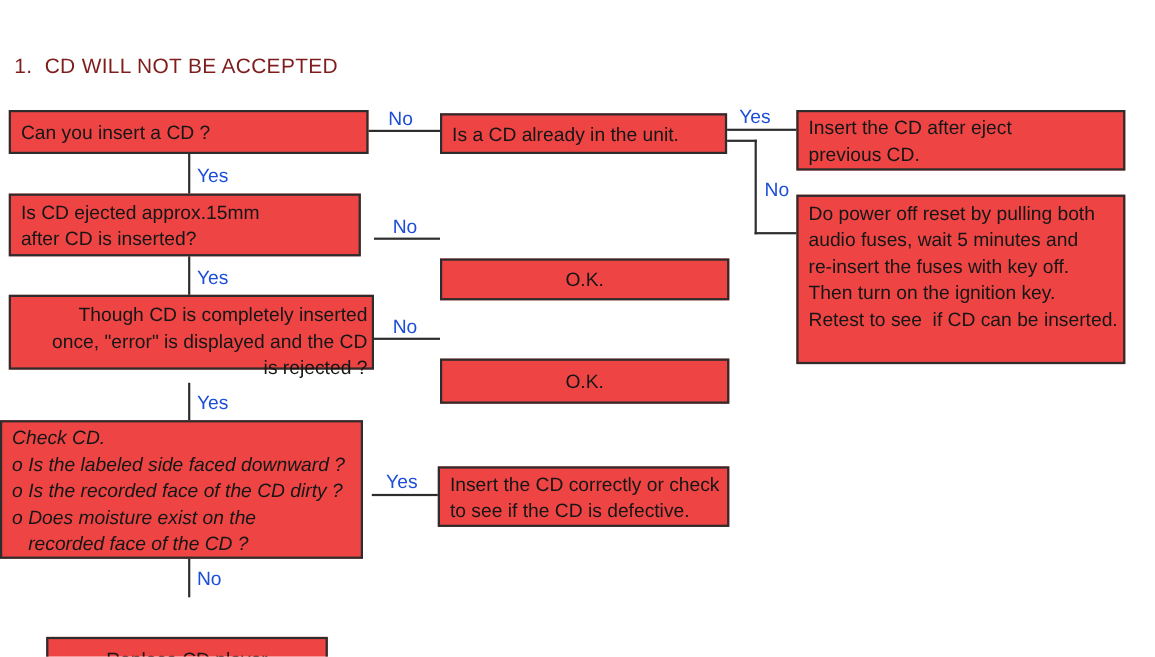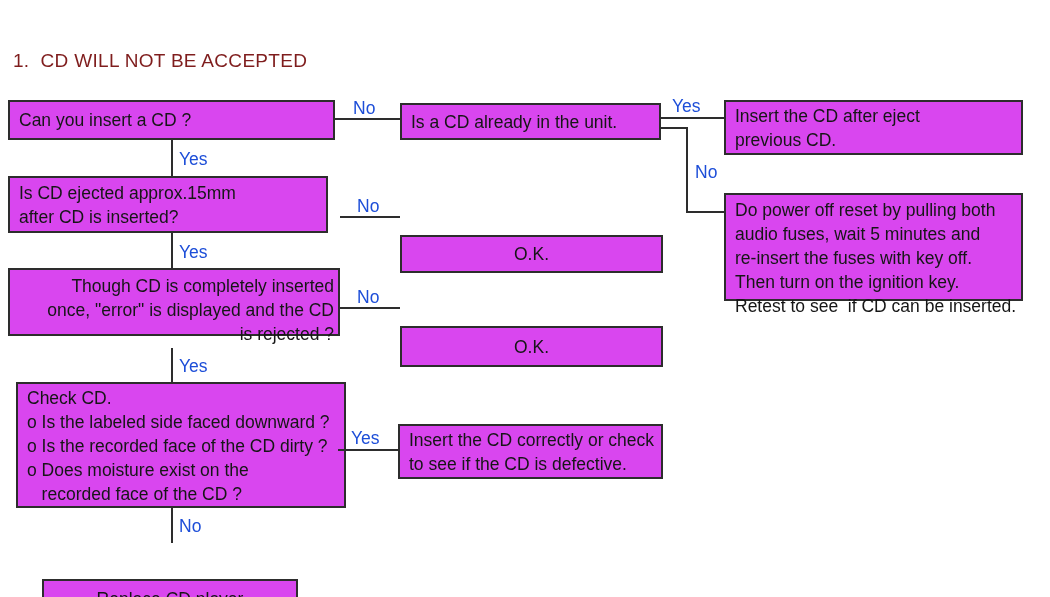--- a/index.html
+++ b/index.html
@@ -23,21 +23,21 @@
     font-size: 19px;
     letter-spacing: 0.3px;
     white-space: pre;
     color: #7f1d1d;
     margin-top: 20px;
   }
   .node {
     position: absolute;
     box-sizing: border-box;
     border: 2px solid #2d2d2d;
-    background: #d946ef;
+    background: #ef4444;
     font-size: 17.5px;
     line-height: 24px;
     white-space: pre;
     color: #161616;
   }
   .pad    { padding: 3px 4px 0 9px; }
   .vcenter{ display: flex; align-items: center; padding-left: 9px; }
   .center { display: flex; align-items: center; justify-content: center; margin-top: 36px; }
   .line {
     position: absolute;
@@ -60,41 +60,41 @@
 
   <div class="node vcenter" style="left:8px; top:100px; width:327px; height:40px;">Can you insert a CD ?</div>
 
   <div class="node pad" style="left:8px; top:176px; width:320px; height:57px;">Is CD ejected approx.15mm
 after CD is inserted?</div>
 
   <div class="node pad" style="left:8px; top:268px; width:332px; height:68px; padding-top:4px;text-align:right;">Though CD is completely inserted
 once, "error" is displayed and the CD
 is rejected ?</div>
 
-  <div class="node pad" style="left:16px; top:382px; width:330px; height:126px; padding-top:2px;">Check CD.
+  <div class="node pad" style="left:0; top:382px; width:330px; height:126px; padding-top:2px;font-style:italic;">Check CD.
 o Is the labeled side faced downward ?
 o Is the recorded face of the CD dirty ?
 o Does moisture exist on the
    recorded face of the CD ?</div>
 
   <div class="node center" style="left:42px; top:543px; width:256px; height:40px;">Replace CD player</div>
 
   <div class="node vcenter" style="left:400px; top:103px; width:261px; height:37px;">Is a CD already in the unit.</div>
 
   <div class="node center" style="left:400px; top:199px; width:263px; height:38px;">O.K.</div>
 
   <div class="node center" style="left:400px; top:290px; width:263px; height:41px;">O.K.</div>
 
   <div class="node pad" style="left:724px; top:100px; width:299px; height:55px; padding-top:2px;">Insert the CD after eject
 previous CD.</div>
 
   <div class="node pad" style="left:398px; top:424px; width:265px; height:55px; padding-top:2px;">Insert the CD correctly or check
 to see if the CD is defective.</div>
 
-  <div class="node pad" style="left:724px; top:193px; width:299px; height:108px; padding-top:3px;">Do power off reset by pulling both
+  <div class="node pad" style="left:724px; top:177px; width:299px; height:154px; padding-top:3px;">Do power off reset by pulling both
 audio fuses, wait 5 minutes and
 re-insert the fuses with key off.
 Then turn on the ignition key.
 Retest to see  if CD can be inserted.</div>
 
   <div class="line" style="left:335px; top:118px; width:65px; height:2px;"></div>
   <div class="line" style="left:171px; top:140px; width:2px; height:36px;"></div>
 
   <div class="line" style="left:661px; top:117px; width:63px; height:2px;"></div>
   <div class="line" style="left:661px; top:127px; width:27px; height:2px;"></div>

